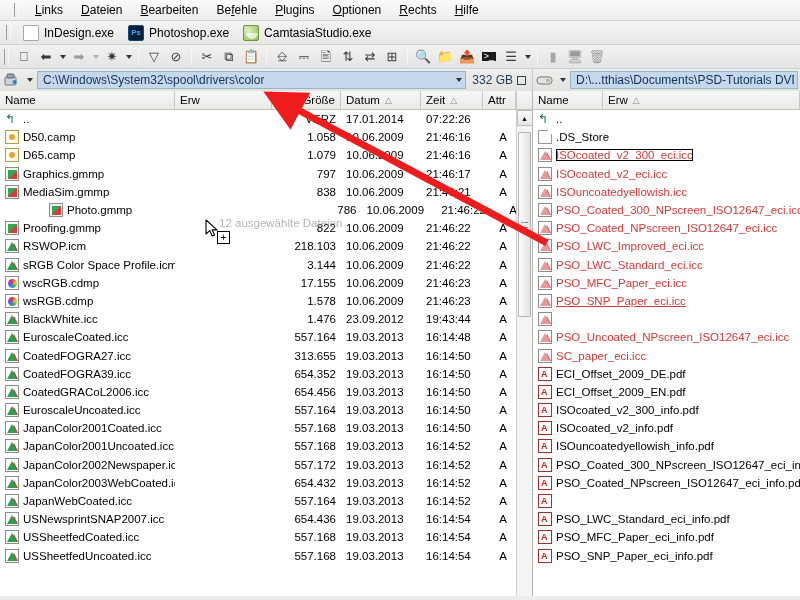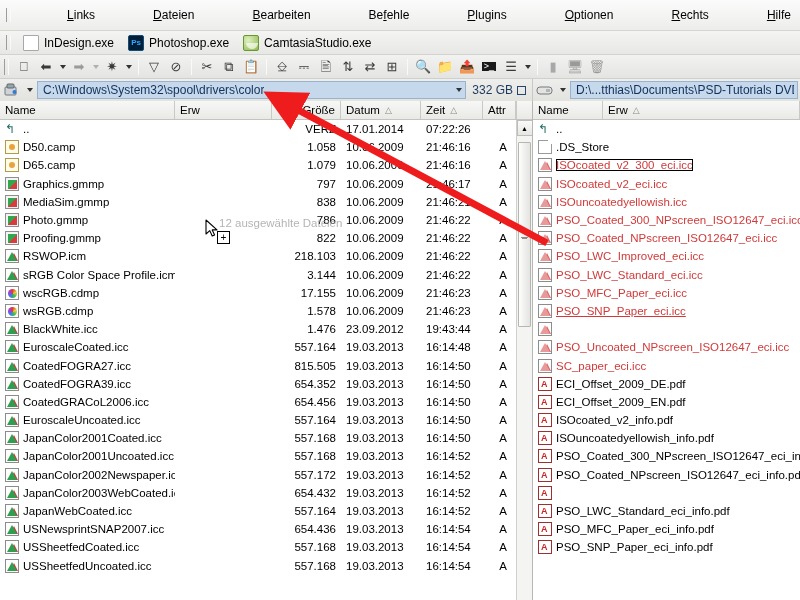--- a/index.html
+++ b/index.html
@@ -14,27 +14,26 @@
   }
   #app {
     position: relative;
     width: 800px; height: 600px;
     background: linear-gradient(#f6f6f6, #ececeb);
     overflow: hidden;
   }
 
   
   #menubar {
-    height: 31px;
+    height: 21px;
     display: flex;
     align-items: center;
-    padding-left: 6px;
+    padding-left: 14px;
     background: linear-gradient(#fbfbfb, #ededec);
     border-bottom: 1px solid #d5d5d2;
-    justify-content: space-between;
   }
   #menubar .grip { width:5px; height:14px; border-left:1px solid #9c9c9c; border-right:1px solid #fafafa; margin-right:7px;}
   .menu-item {
     padding: 2px 9px;
     font-size: 12px;
     color: #000;
     white-space: nowrap;
     cursor: default;
   }
   .menu-item u { text-decoration: underline; }
@@ -438,21 +437,21 @@
               <span class="fi fi-gmmp"></span>
               <span>MediaSim.gmmp</span>
             </div>
             <div class="cell " style="width: 97px;"></div>
             <div class="cell num" style="width: 69px;">838</div>
             <div class="cell " style="width: 80px;">10.06.2009</div>
             <div class="cell " style="width: 62px;">21:46:21</div>
             <div class="cell ctr" style="width: 40px;">A</div>
           </div>
           <div class="row">
-            <div class="cell name" style="width: 175px;">
+            <div class="cell name" style="width: 175px; margin-left: 44px;">
               <span class="fi fi-gmmp"></span>
               <span>Photo.gmmp</span>
             </div>
             <div class="cell " style="width: 97px;"></div>
             <div class="cell num" style="width: 69px;">786</div>
             <div class="cell " style="width: 80px;">10.06.2009</div>
             <div class="cell " style="width: 62px;">21:46:22</div>
             <div class="cell ctr" style="width: 40px;">A</div>
           </div>
           <div class="row">
@@ -531,21 +530,21 @@
             <div class="cell " style="width: 80px;">19.03.2013</div>
             <div class="cell " style="width: 62px;">16:14:48</div>
             <div class="cell ctr" style="width: 40px;">A</div>
           </div>
           <div class="row">
             <div class="cell name" style="width: 175px;">
               <span class="fi fi-icc"></span>
               <span>CoatedFOGRA27.icc</span>
             </div>
             <div class="cell " style="width: 97px;"></div>
-            <div class="cell num" style="width: 69px;">815.505</div>
+            <div class="cell num" style="width: 69px;">313.655</div>
             <div class="cell " style="width: 80px;">19.03.2013</div>
             <div class="cell " style="width: 62px;">16:14:50</div>
             <div class="cell ctr" style="width: 40px;">A</div>
           </div>
           <div class="row">
             <div class="cell name" style="width: 175px;">
               <span class="fi fi-icc"></span>
               <span>CoatedFOGRA39.icc</span>
             </div>
             <div class="cell " style="width: 97px;"></div>
@@ -775,20 +774,26 @@
           <div class="row">
             <div class="cell name" style="flex: 1 1 0%;">
               <span class="fi fi-pdf"></span>
               <span>ECI_Offset_2009_DE.pdf</span>
             </div>
           </div>
           <div class="row">
             <div class="cell name" style="flex: 1 1 0%; text-align: right;">
               <span class="fi fi-pdf"></span>
               <span>ECI_Offset_2009_EN.pdf</span>
+            </div>
+          </div>
+          <div class="row">
+            <div class="cell name" style="flex: 1 1 0%;">
+              <span class="fi fi-pdf"></span>
+              <span>ISOcoated_v2_300_info.pdf</span>
             </div>
           </div>
           <div class="row">
             <div class="cell name" style="flex: 1 1 0%;">
               <span class="fi fi-pdf"></span>
               <span>ISOcoated_v2_info.pdf</span>
             </div>
           </div>
           <div class="row">
             <div class="cell name" style="flex: 1 1 0%;">

